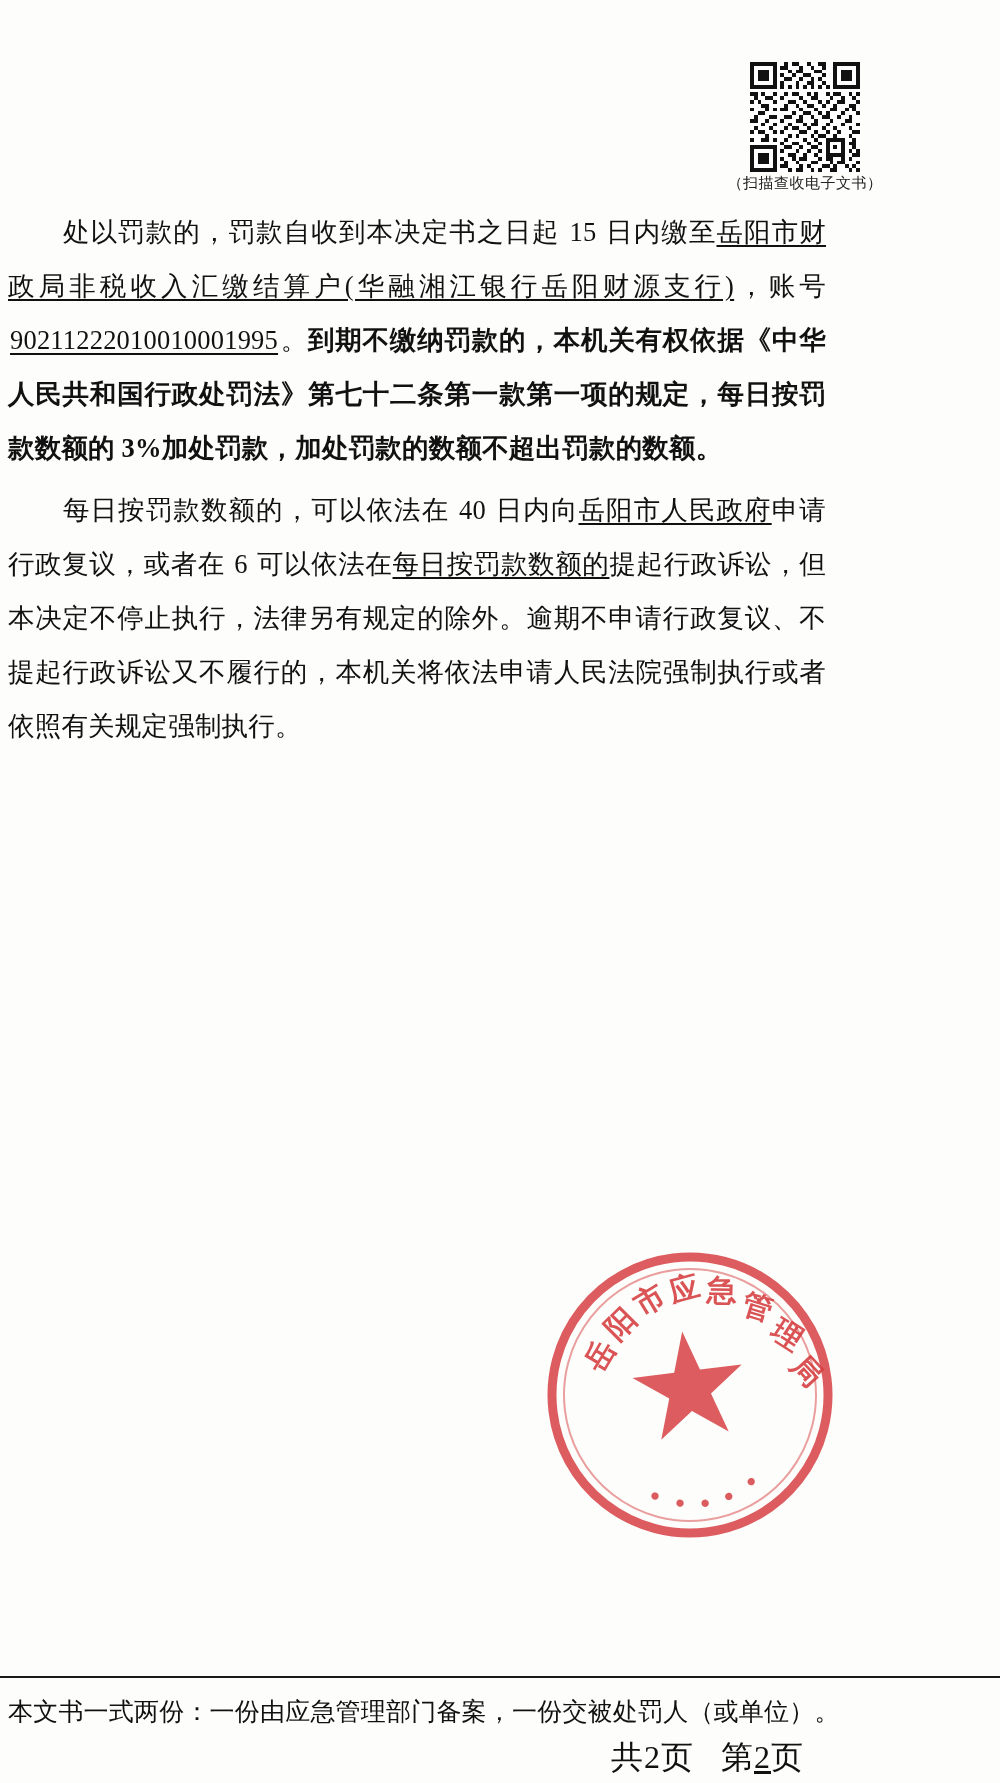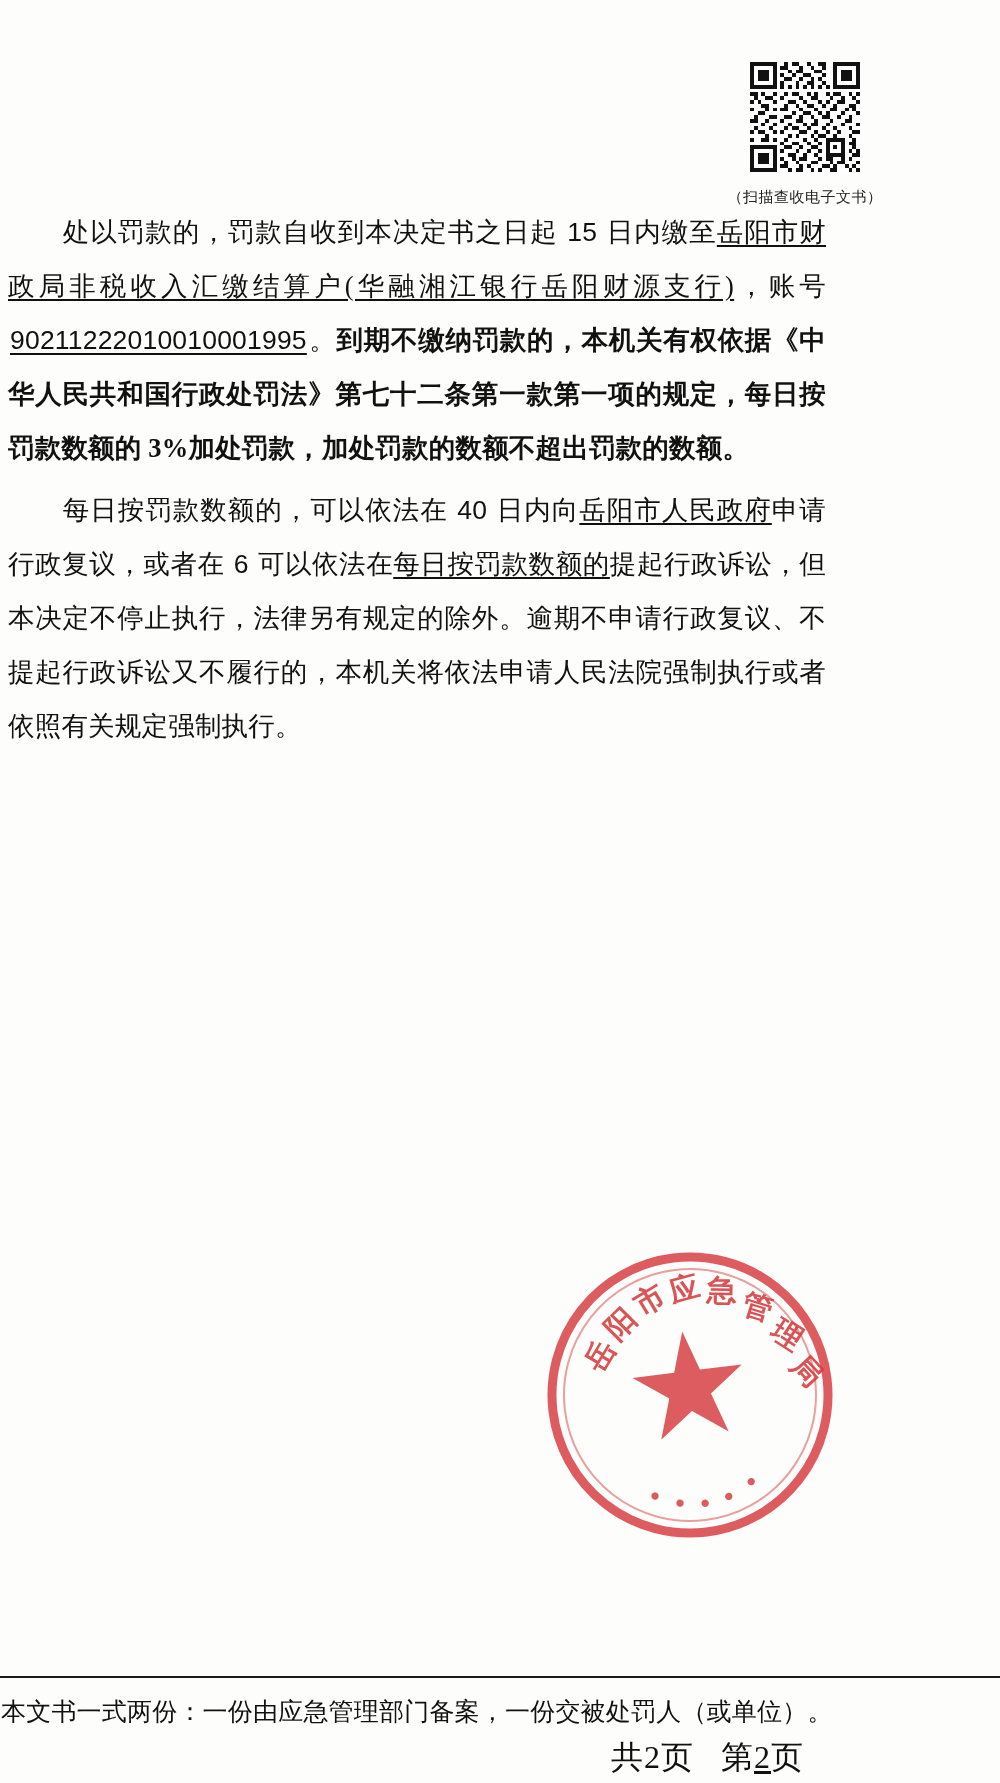--- a/index.html
+++ b/index.html
@@ -30,21 +30,21 @@
     width: 190px;
     text-align: center;
   }
   .qr-code {
     width: 110px;
     height: 110px;
     margin: 0 auto;
     display: block;
   }
   .qr-caption {
-    margin-top: 16px;
+    margin-top: 2px;
     font-size: 15px;
     color: #222;
     letter-spacing: 0.5px;
     font-family: "Liberation Serif", "DejaVu Serif", serif;
   }
 
   
   .doc-body {
     position: absolute;
     top: 205px;
@@ -65,21 +65,21 @@
     width: 54px;
   }
   .u {
     text-decoration: underline;
     text-underline-offset: 4px;
   }
   .bold {
     font-weight: 700;
   }
   .num {
-    font-family: Liberation Sans, sans-serif;
+    font-family: Liberation Serif, serif;
     padding: 0 2px;
   }
 
   
   .sign-block {
     position: absolute;
     left: 508px;
     top: 1330px;
     width: 420px;
     font-size: 25px;
@@ -109,21 +109,21 @@
     position: absolute;
     left: 0;
     right: 0;
     top: 1676px;
     height: 2px;
     background: #1a1a1a;
   }
   .footer-note {
     position: absolute;
     top: 1690px;
-    left: 1px;
+    left: 8px;
     width: 900px;
     font-size: 25px;
     line-height: 44px;
     letter-spacing: 0.2px;
   }
   .footer-pages {
     position: absolute;
     top: 1736px;
     right: 196px;
     font-size: 32px;

